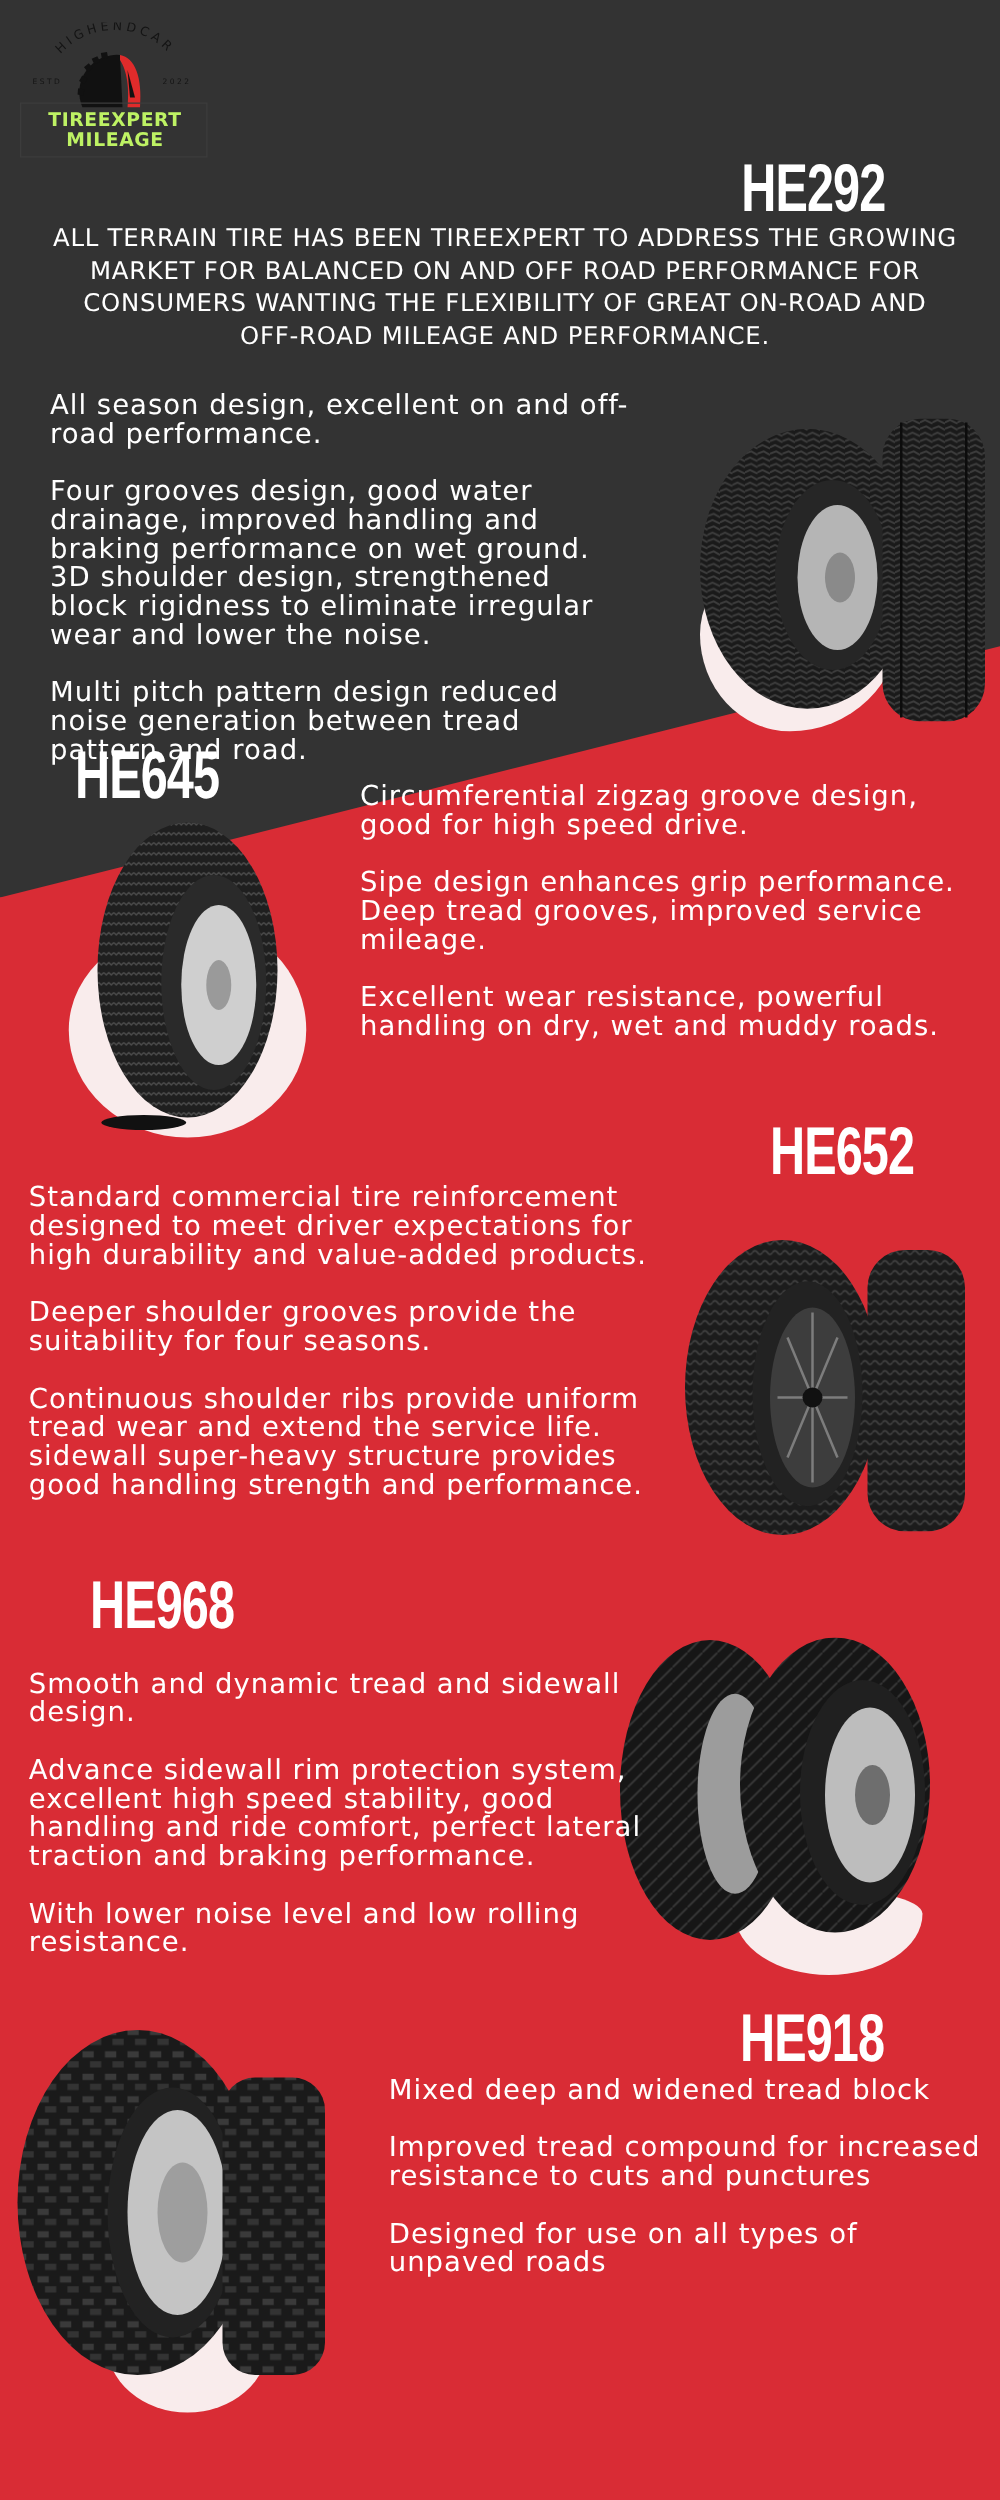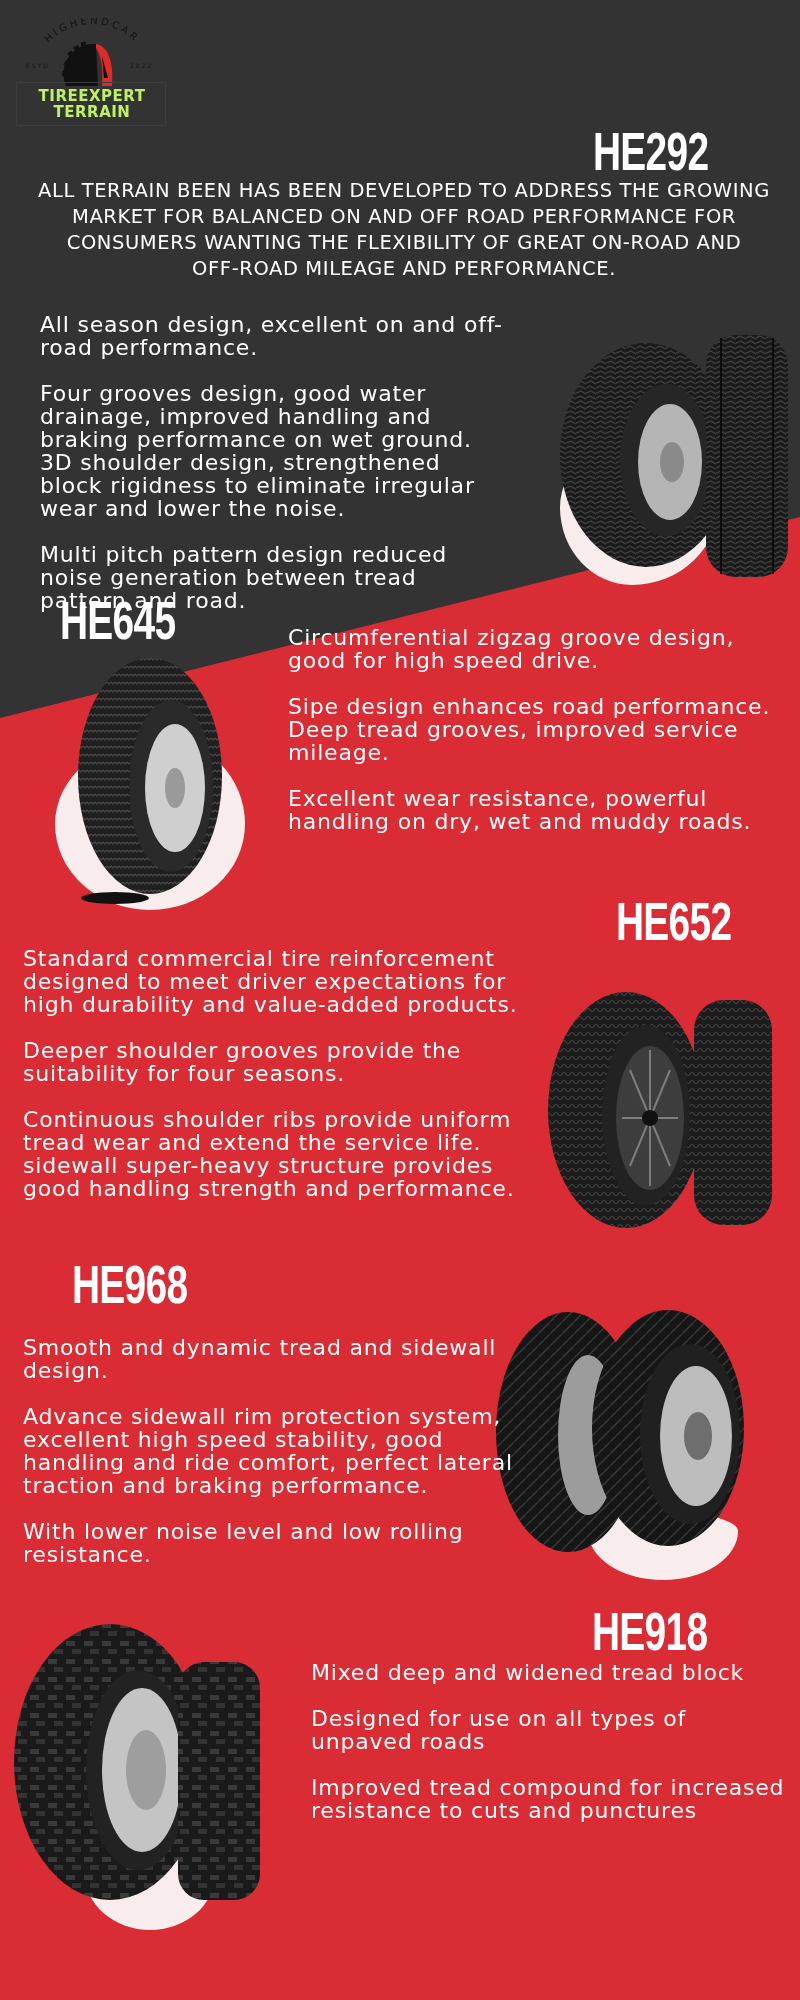--- a/index.html
+++ b/index.html
@@ -81,27 +81,27 @@
       <rect x="2" y="24" width="5" height="5" transform="rotate(-60 4 26)"></rect>
       <rect x="0" y="34" width="5" height="5" transform="rotate(-80 2 36)"></rect>
     </g>
     <path d="M34 6 C 46 8, 52 24, 50 48 L 40 48 C 42 28, 38 16, 34 10 Z" fill="#e02b2b"></path>
     <path d="M40 18 L 46 40 L 42 40 Z" fill="#111"></path>
   </svg>
   <span class="logo-estd">ESTD</span>
   <span class="logo-year">2022</span>
   <div class="logo-box"></div>
   <div class="logo-title t1">TIREEXPERT</div>
-  <div class="logo-title t2">TERRAIN</div>
+  <div class="logo-title t2">MILEAGE</div>
 </div>
 
 <div class="abs model-title" style="left:593px; top:124px;">HE292</div>
 
 <div class="abs intro">
-  <div>ALL TERRAIN BEEN HAS BEEN DEVELOPED TO ADDRESS THE GROWING</div>
+  <div>ALL TERRAIN TIRE HAS BEEN TIREEXPERT TO ADDRESS THE GROWING</div>
   <div>MARKET FOR BALANCED ON AND OFF ROAD PERFORMANCE FOR</div>
   <div>CONSUMERS WANTING THE FLEXIBILITY OF GREAT ON-ROAD AND</div>
   <div>OFF-ROAD MILEAGE AND PERFORMANCE.</div>
 </div>
 
 <div class="abs desc" style="left:40px; top:313px; width:470px;">
   <p>All season design, excellent on and off-road performance.</p>
   <p>Four grooves design, good water drainage, improved handling and braking performance on wet ground. 3D shoulder design, strengthened block rigidness to eliminate irregular wear and lower the noise.</p>
   <p>Multi pitch pattern design reduced noise generation between tread pattern and road.</p>
 </div>
@@ -138,21 +138,21 @@
     <ellipse cx="40" cy="242" rx="34" ry="6" fill="#111"></ellipse>
     <ellipse cx="75" cy="120" rx="72" ry="118" fill="url(#treadHW)"></ellipse>
     <ellipse cx="96" cy="130" rx="42" ry="86" fill="#2a2a2a"></ellipse>
     <ellipse cx="100" cy="132" rx="30" ry="64" fill="#cfcfcf"></ellipse>
     <ellipse cx="100" cy="132" rx="10" ry="20" fill="#9a9a9a"></ellipse>
   </svg>
 </div>
 
 <div class="abs desc" style="left:288px; top:626px; width:500px;">
   <p>Circumferential zigzag groove design, good for high speed drive.</p>
-  <p>Sipe design enhances road performance. Deep tread grooves, improved service mileage.</p>
+  <p>Sipe design enhances grip performance. Deep tread grooves, improved service mileage.</p>
   <p>Excellent wear resistance, powerful handling on dry, wet and muddy roads.</p>
 </div>
 
 <div class="abs model-title" style="left:616px; top:894px;">HE652</div>
 
 <div class="abs desc" style="left:23px; top:947px; width:500px;">
   <p>Standard commercial tire reinforcement designed to meet driver expectations for high durability and value-added products.</p>
   <p>Deeper shoulder grooves provide the suitability for four seasons.</p>
   <p>Continuous shoulder ribs provide uniform tread wear and extend the service life. sidewall super-heavy structure provides good handling strength and performance.</p>
 </div>
@@ -220,15 +220,15 @@
     <ellipse cx="100" cy="142" rx="96" ry="138" fill="url(#treadMT)"></ellipse>
     <ellipse cx="128" cy="150" rx="52" ry="100" fill="#222"></ellipse>
     <ellipse cx="132" cy="150" rx="40" ry="82" fill="#c4c4c4"></ellipse>
     <ellipse cx="136" cy="150" rx="20" ry="40" fill="#9e9e9e"></ellipse>
     <rect x="168" y="42" width="82" height="238" rx="26" fill="url(#treadMT)"></rect>
   </svg>
 </div>
 
 <div class="abs desc" style="left:311px; top:1661px; width:480px;">
   <p>Mixed deep and widened tread block</p>
+  <p>Improved tread compound for increased resistance to cuts and punctures</p>
   <p>Designed for use on all types of unpaved roads</p>
-  <p>Improved tread compound for increased resistance to cuts and punctures</p>
 </div>
 
 </body></html>

